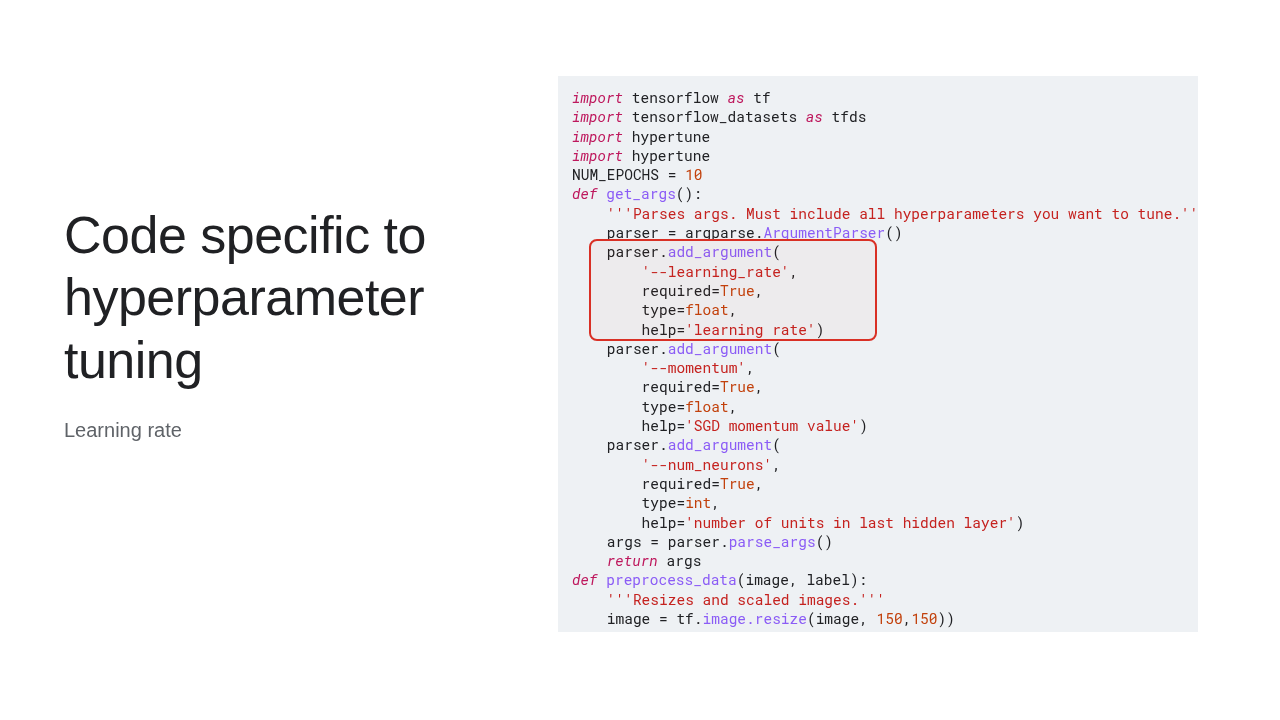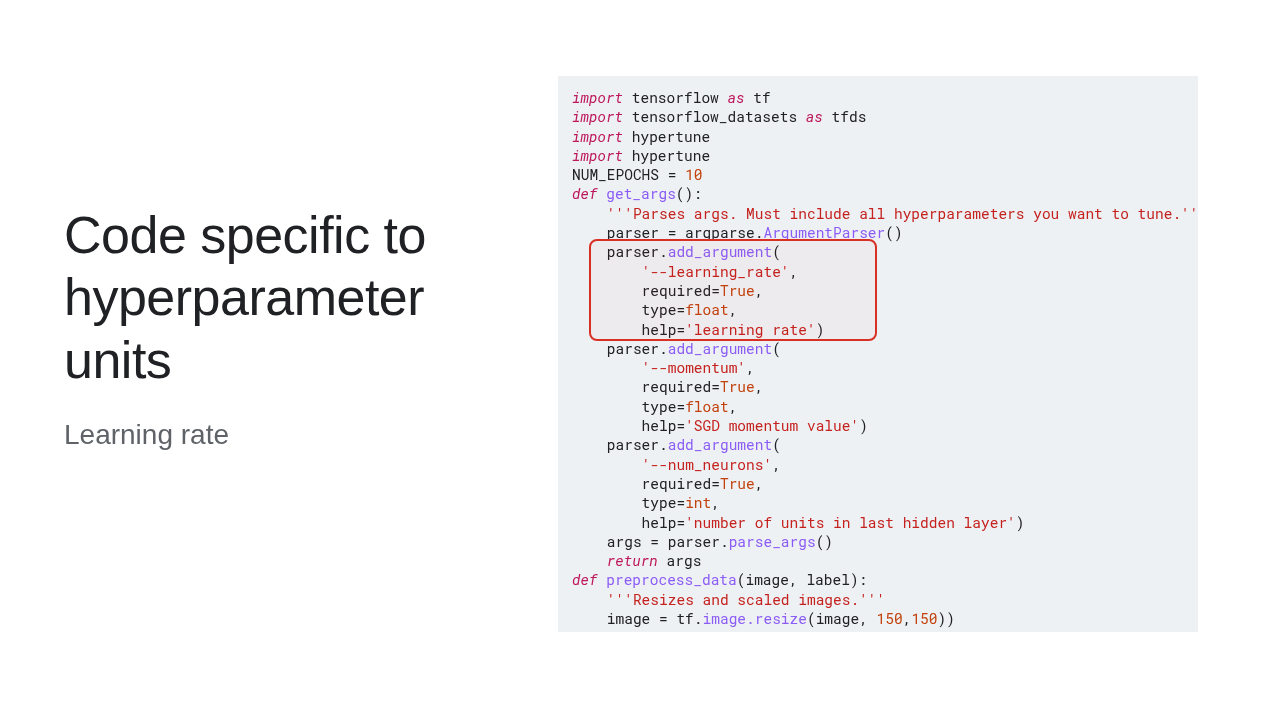--- a/index.html
+++ b/index.html
@@ -24,21 +24,21 @@
   }
   .title {
     font-size: 52px;
     font-weight: 400;
     color: #202124;
     line-height: 1.2;
     letter-spacing: -0.5px;
   }
   .subtitle {
     margin-top: 28px;
-    font-size: 28px;
+    font-size: 20px;
     font-weight: 400;
     color: #5f6368;
   }
   .code-panel {
     position: absolute;
     left: 558px;
     top: 76px;
     width: 640px;
     height: 556px;
     background: #eef1f4;
@@ -65,21 +65,21 @@
 </style>
 </head>
 <body>
 
 <div class="slide">
 
   <div class="left">
     <div class="title">
       <span>Code specific to</span><br>
       <span>hyperparameter</span><br>
-      <span>units</span>
+      <span>tuning</span>
     </div>
     <div class="subtitle">Learning rate</div>
   </div>
 
   <div class="code-panel"><span><span class="tok-kw">import</span><span> tensorflow </span><span class="tok-kw">as</span><span> tf</span></span>
 <span><span class="tok-kw">import</span><span> tensorflow_datasets </span><span class="tok-kw">as</span><span> tfds</span></span>
 <span><span class="tok-kw">import</span><span> hypertune</span></span>
 <span><span class="tok-kw">import</span><span> hypertune</span></span>
 <span><span>NUM_EPOCHS = </span><span class="tok-num">10</span></span>
 <span><span class="tok-kw">def</span><span class="tok-fn"> get_args</span><span>():</span></span>

